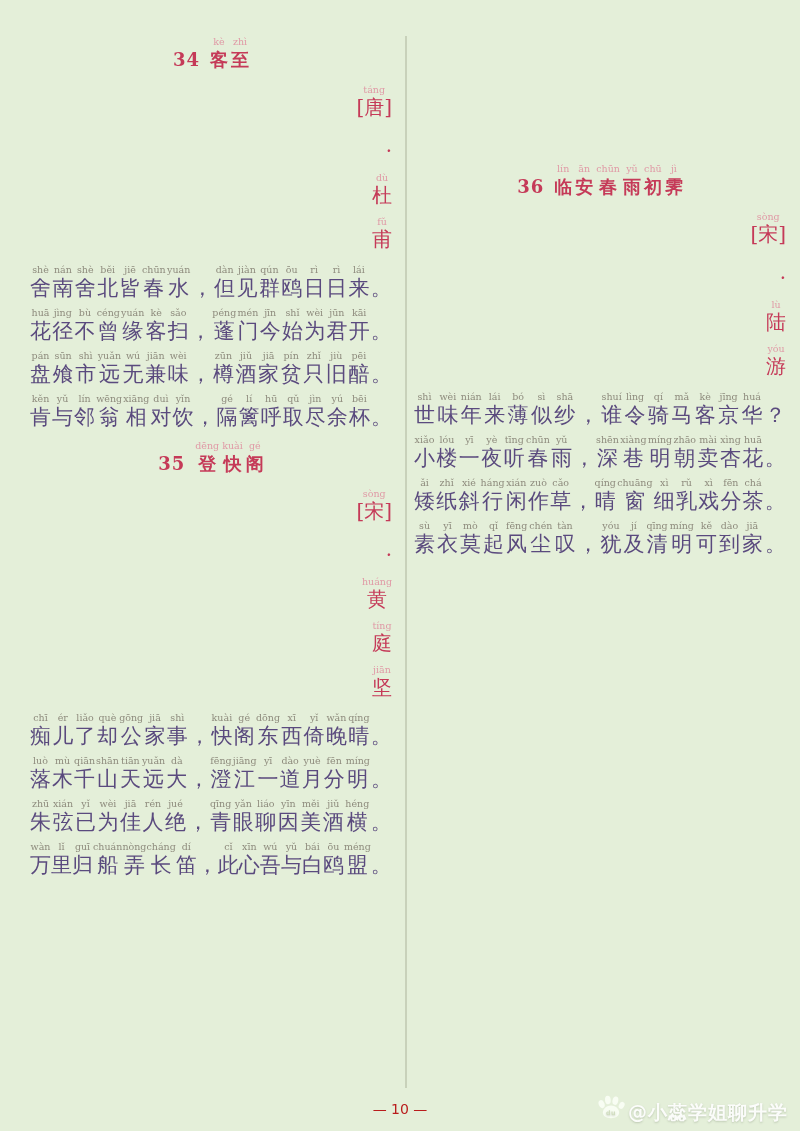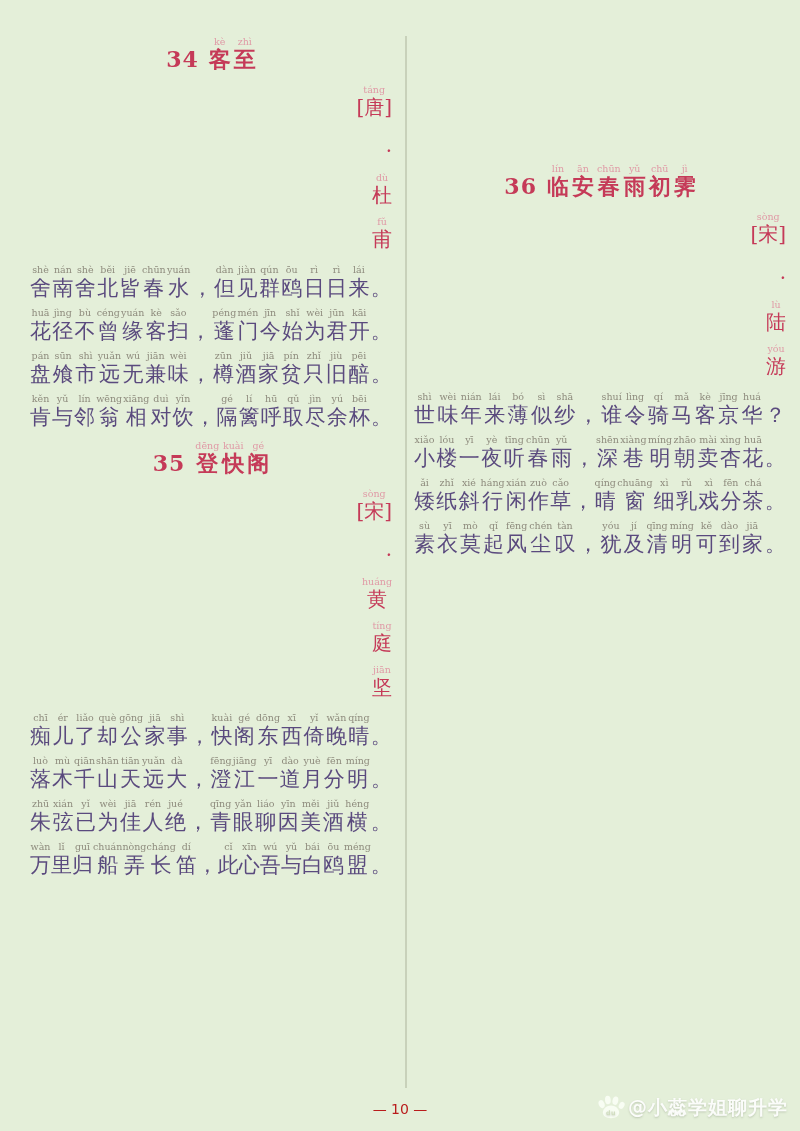--- a/index.html
+++ b/index.html
@@ -37,35 +37,35 @@
   .py{
     font-size:9.5px;line-height:11px;height:11px;
     color:var(--py,#8e8b7d);
     white-space:nowrap;
   }
   .ch{
     font-size:21px;line-height:27px;
     color:var(--ch,#5a4a7e);
     white-space:nowrap;
   }
-  .title-row .ch{color:var(--red,#c53a58);font-size:22px;line-height:25px;font-weight:bold;}
+  .title-row .ch{color:var(--red,#c53a58);font-size:18px;line-height:25px;font-weight:bold;}
   .title-row .py{color:var(--pink,#e09aa6);}
   .title-row .num .ch{font-weight:bold;letter-spacing:1px;margin-right:7px;}
   .author-row .ch{color:var(--red,#c53a58);font-size:20px;line-height:24px;}
   .author-row .py{color:var(--pink,#e09aa6);}
   .author-row .name{margin-left:2px;justify-content:space-between;}
   .footer{
     position:absolute;left:0;bottom:14px;width:100%;
     text-align:center;
     font-size:14px;color:#b91c1c;
     font-family:"DejaVu Sans","Liberation Sans",sans-serif;
   }
   .watermark{
     position:absolute;right:12px;bottom:5px;
-    display:flex;align-items:flex-start;gap:2px;
+    display:flex;align-items:flex-end;gap:2px;
     color:rgba(255,255,255,0.92);
     font-size:19px;font-weight:bold;letter-spacing:1px;
     font-family:"DejaVu Sans","Liberation Sans",sans-serif;
     text-shadow:0 1px 2px rgba(140,152,128,0.45);
   }
   .paw{opacity:0.92;}
 </style>
 </head>
 <body style="--bg: #e4efd9; --red: #c53a58; --pink: #e09aa6; --ch: #5a4a7e; --py: #8e8b7d; --divider: #c8d1ba;">
 

